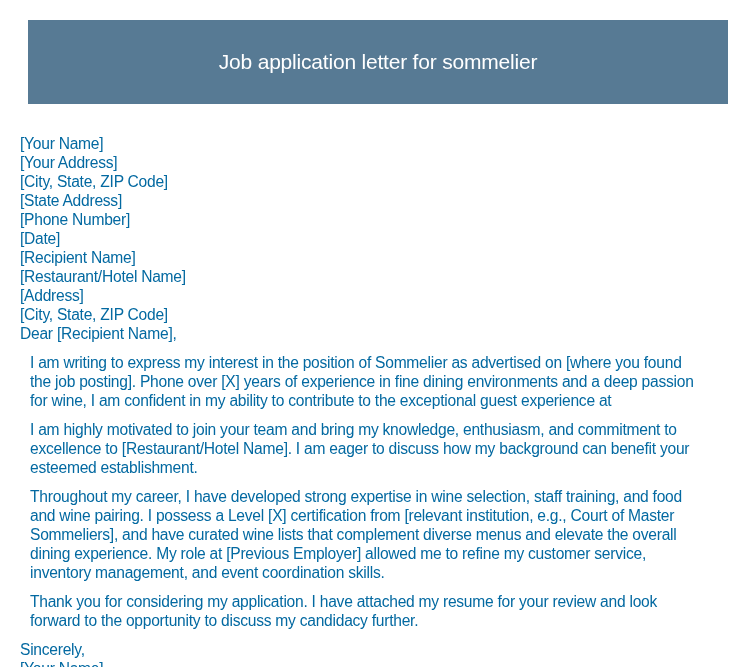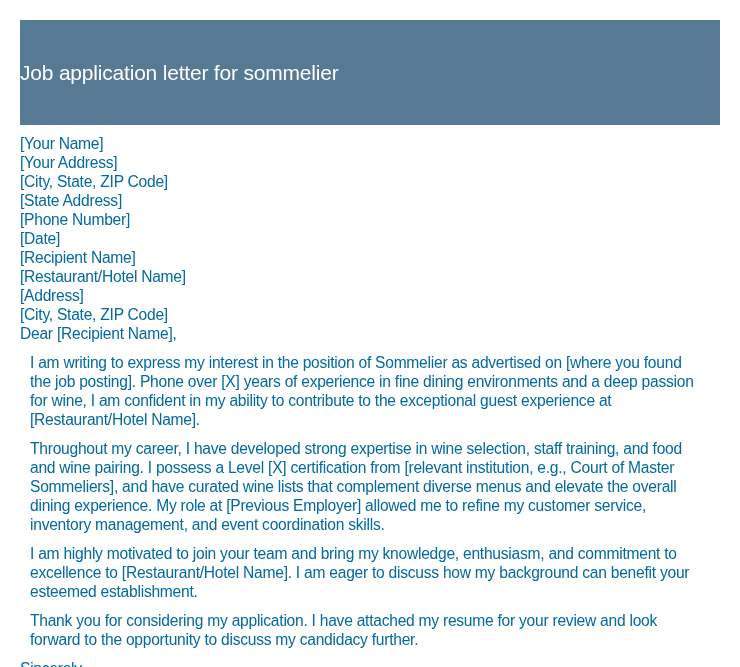--- a/index.html
+++ b/index.html
@@ -8,28 +8,28 @@
       background: #ffffff;
     }
     body {
       width: 740px;
       height: 667px;
       overflow: hidden;
       font-family: "Liberation Sans", sans-serif;
     }
     .header {
       position: absolute;
-      left: 20px;
+      left: 28px;
       top: 20px;
       width: 700px;
-      height: 105px;
+      height: 84px;
       background: #577a94;
       display: flex;
       align-items: center;
-      justify-content: flex-start;
+      justify-content: center;
     }
     .header h1 {
       margin: 0;
       font-weight: normal;
       font-size: 21px;
       color: #ffffff;
       letter-spacing: -0.2px;
     }
     .letter {
       position: absolute;
@@ -70,33 +70,32 @@
     <span class="line">[Restaurant/Hotel Name]</span>
     <span class="line">[Address]</span>
     <span class="line">[City, State, ZIP Code]</span>
   </div>
   <span class="line">Dear [Recipient Name],</span>
 
   <p>
     <span class="line">I am writing to express my interest in the position of Sommelier as advertised on [where you found</span>
     <span class="line">the job posting]. Phone over [X] years of experience in fine dining environments and a deep passion</span>
     <span class="line">for wine, I am confident in my ability to contribute to the exceptional guest experience at</span>
-    <span class="line">[Restaurant/Hotel Name].</span>
+  </p>
+  <p>
+    <span class="line">I am highly motivated to join your team and bring my knowledge, enthusiasm, and commitment to</span>
+    <span class="line">excellence to [Restaurant/Hotel Name]. I am eager to discuss how my background can benefit your</span>
+    <span class="line">esteemed establishment.</span>
   </p>
   <p>
     <span class="line">Throughout my career, I have developed strong expertise in wine selection, staff training, and food</span>
     <span class="line">and wine pairing. I possess a Level [X] certification from [relevant institution, e.g., Court of Master</span>
     <span class="line">Sommeliers], and have curated wine lists that complement diverse menus and elevate the overall</span>
     <span class="line">dining experience. My role at [Previous Employer] allowed me to refine my customer service,</span>
     <span class="line">inventory management, and event coordination skills.</span>
-  </p>
-  <p>
-    <span class="line">I am highly motivated to join your team and bring my knowledge, enthusiasm, and commitment to</span>
-    <span class="line">excellence to [Restaurant/Hotel Name]. I am eager to discuss how my background can benefit your</span>
-    <span class="line">esteemed establishment.</span>
   </p>
   <p>
     <span class="line">Thank you for considering my application. I have attached my resume for your review and look</span>
     <span class="line">forward to the opportunity to discuss my candidacy further.</span>
   </p>
 
   <span class="line">Sincerely,</span>
   <span class="line">[Your Name]</span>
 </div>
 

